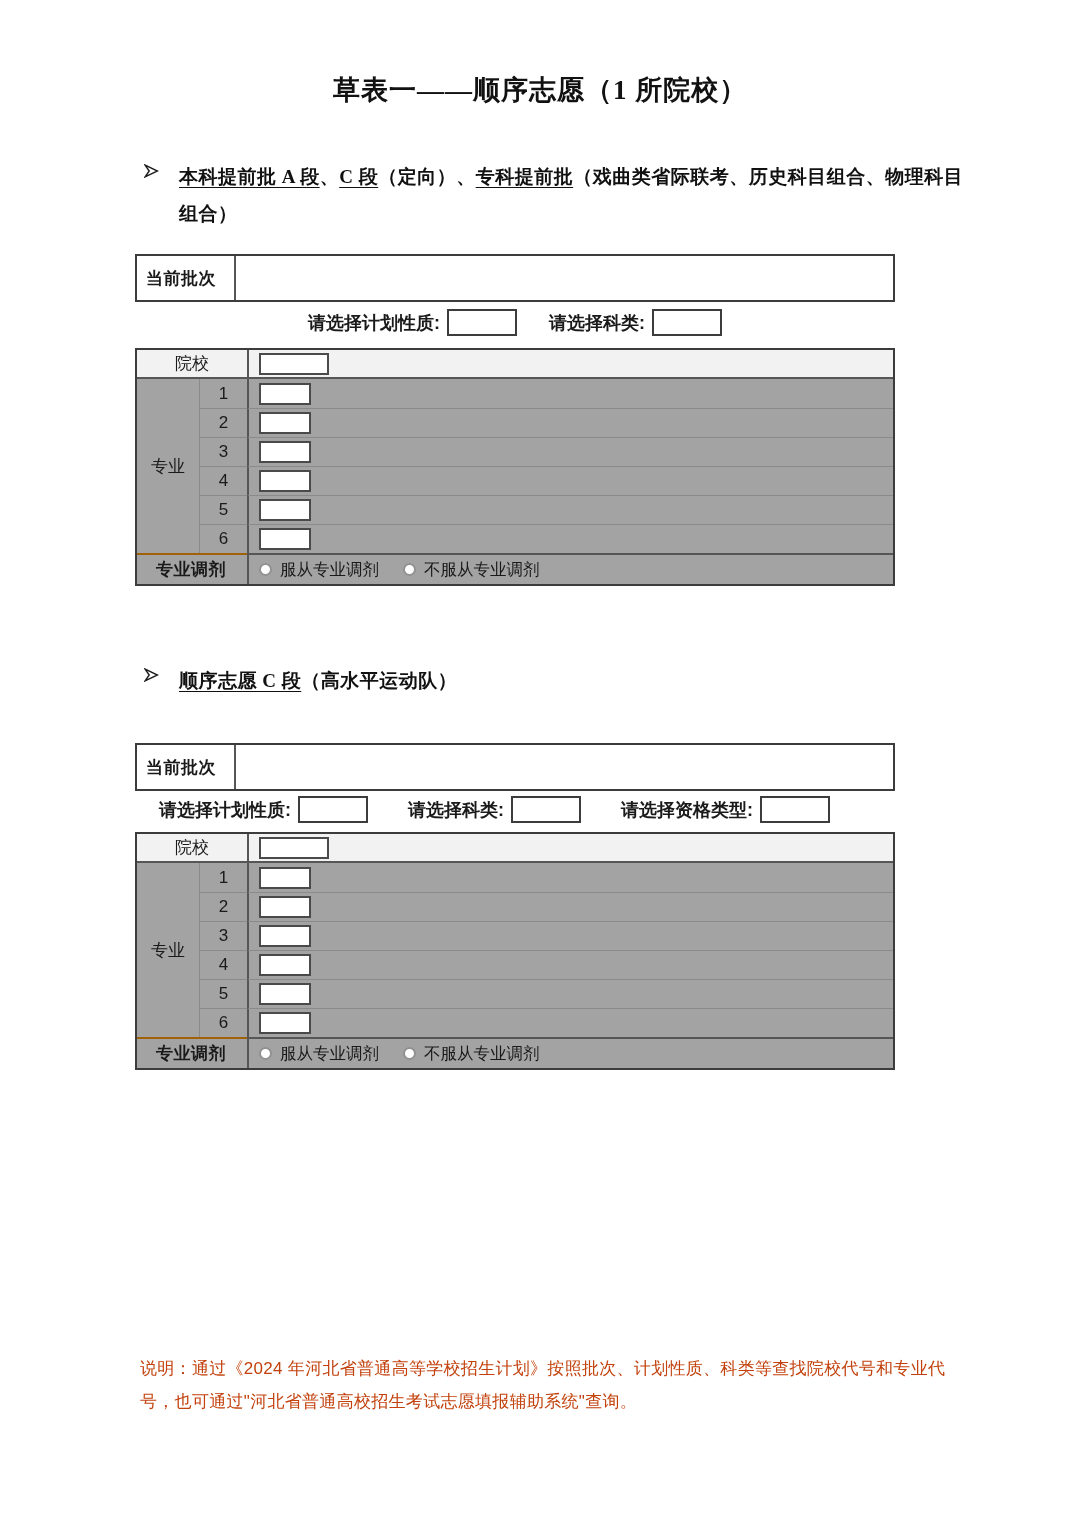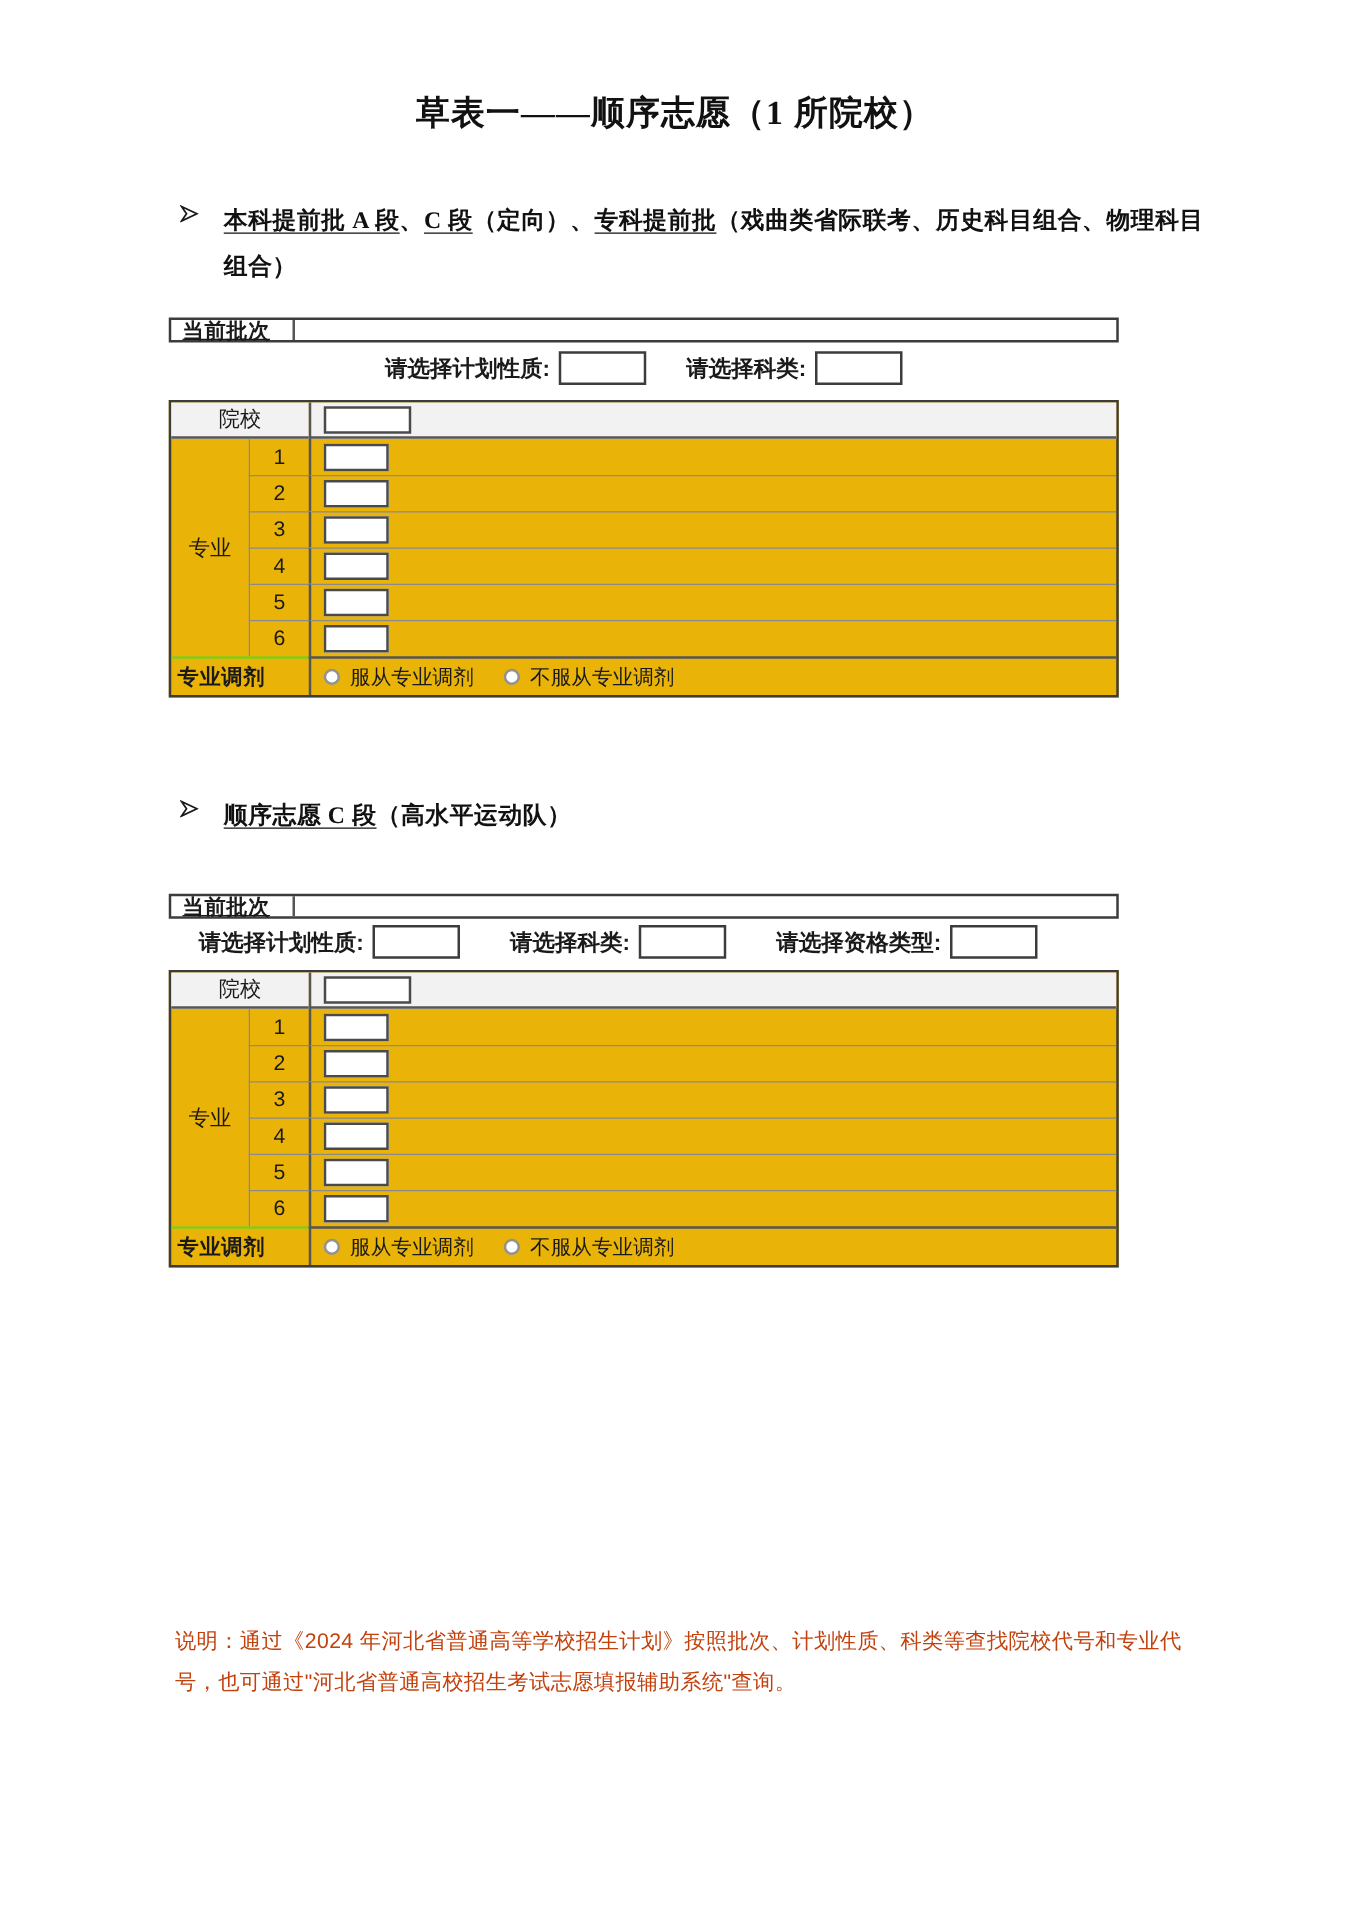--- a/index.html
+++ b/index.html
@@ -20,22 +20,22 @@
   .bullet-2 { margin-top:76px; }
   .marker { flex:0 0 auto; margin-top:6px; }
   .bullet-text {
     font-family:"Liberation Serif", serif; font-weight:bold;
     font-size:19px; line-height:37px; letter-spacing:0.5px; color:#111;
     width:790px;
   }
   .u { text-decoration:underline; text-underline-offset:4px; }
   
   .batch-table {
-    display:flex; width:760px; margin-left:135px; height:20px;
-    border:2px solid #3c3c3c; background:#fff;text-decoration:underline;
+    display:flex; width:760px; margin-left:135px; height:48px;
+    border:2px solid #3c3c3c; background:#fff;
   }
   .batch-A { margin-top:22px; }
   .batch-B { margin-top:44px; }
   .batch-label {
     width:99px; border-right:2px solid #565656; font-weight:bold; font-size:17px;
     display:flex; align-items:center; padding-left:9px; letter-spacing:0.5px;
   }
   .batch-value { flex:1; }
   
   .selector-row { display:flex; align-items:center; font-weight:bold; font-size:18px; }
@@ -44,21 +44,21 @@
   .sel-group { display:inline-flex; align-items:center;text-align:center; }
   .sel-box {
     width:70px; height:27px; border:2px solid #3c3c3c; background:#fff;
     display:inline-block; margin-left:7px;
   }
   
   .main-table {
     display:grid; width:760px; margin-left:135px;
     grid-template-columns:62px 48px 1fr;
     grid-template-rows:29px repeat(6,29px) 31px;
-    border:2px solid #3c3c3c; background:#eab308; font-size:17px;
+    border:2px solid #3c3c3c; background:#a3a3a3; font-size:17px;
   }
   .table-A { margin-top:12px; }
   .table-B { margin-top:9px; }
   .college-label {
     grid-area:1/1/2/3; background:#f2f2f2; border-bottom:2px solid #565656;
     display:flex; align-items:center; justify-content:center;
   }
   .college-cell {
     grid-area:1/3/2/4; background:#f2f2f2; border-bottom:2px solid #565656;
     border-left:2px solid #565656; display:flex; align-items:center; padding-left:10px;
@@ -68,22 +68,22 @@
     grid-column:2; display:flex; align-items:center; justify-content:center;
     border-left:1px solid #8a8a8a;
   }
   .inp-cell {
     grid-column:3; border-left:2px solid #565656;
     display:flex; align-items:center; padding-left:10px;
   }
   .rline { border-top:1px solid #8a8a8a; }
   .gr2{grid-row:2}.gr3{grid-row:3}.gr4{grid-row:4}.gr5{grid-row:5}.gr6{grid-row:6}.gr7{grid-row:7}
   .adj-label {
-    grid-area:8/1/9/3; border-top:2px solid #84cc16; font-weight:bold;
-    display:flex; align-items:center; padding-left:5px; letter-spacing:0.5px;
+    grid-area:8/1/9/3; border-top:2px solid #a16207; font-weight:bold;
+    display:flex; align-items:center; padding-left:19px; letter-spacing:0.5px;
   }
   .adj-cell {
     grid-area:8/3/9/4; border-top:2px solid #565656; border-left:2px solid #565656;
     display:flex; align-items:center; gap:24px; padding-left:10px; font-size:16.5px;
   }
   .input-box {
     width:52px; height:22px; border:2px solid #4a4a4a; background:#fff; display:inline-block;
   }
   .input-box.wide { width:70px; }
   .radio-opt { display:inline-flex; align-items:center; cursor:pointer; }

